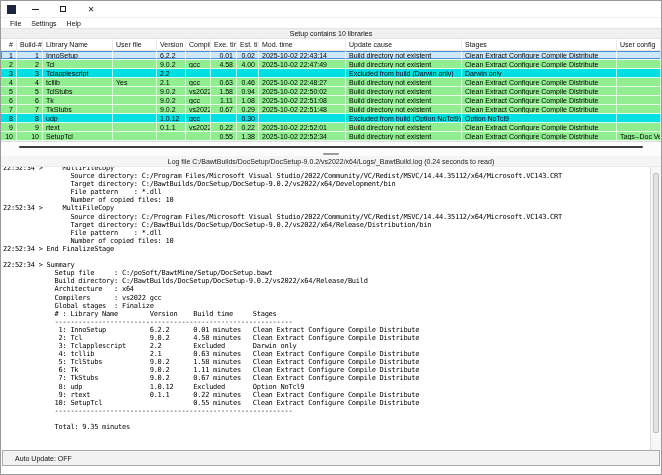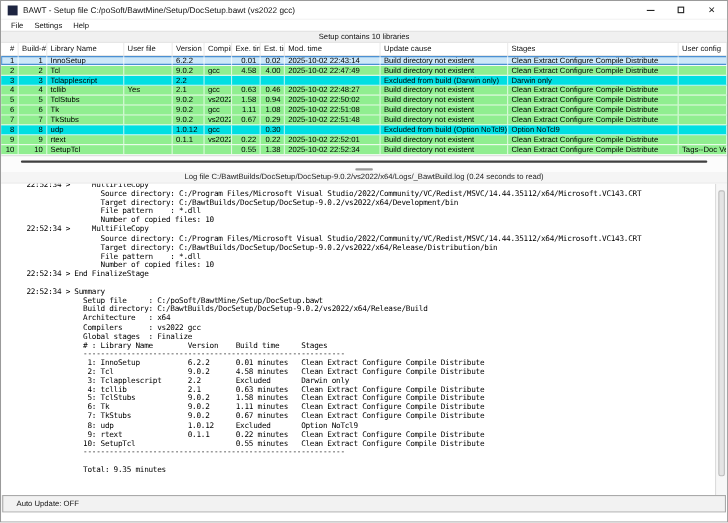--- a/index.html
+++ b/index.html
@@ -32,40 +32,39 @@
   .hthumb { position:absolute; left:18px; right:18px; top:4px; height:2px; background:#3f3f3f; border-radius:2px; }
 
   
   .sash { height:4px; flex:0 0 4px; background:#fcfcfc; position:relative; }
   .sash-grip { position:absolute; left:50%; top:1px; width:16px; height:2px; margin-left:-8px; background:#9a9a9a; border-radius:1px; }
 
   
   .loglabel { height:11px; flex:0 0 11px; background:#f5f5f5; display:flex; align-items:center; justify-content:center; font-size:7px; color:#222; border-bottom:1px solid #e9e9e9; }
 
   
-  .logwrap { flex:1 1 auto; position:relative; background:#fff; overflow:hidden;padding-left:21px; }
+  .logwrap { flex:1 1 auto; position:relative; background:#fff; overflow:hidden; }
   .logtext { font-family:"DejaVu Sans Mono",monospace; font-size:7px; line-height:8.1px; color:#000; white-space:pre; margin-top:-3px; padding-left:2px; letter-spacing:-0.25px; }
   .vscroll { position:absolute; top:0; right:0; bottom:0; width:11px; background:#f7f7f7; border-left:1px solid #dcdcdc; }
   .vthumb { position:absolute; left:2px; right:2px; top:2%; height:92%; background:#e4e4e4; border:1px solid #bdbdbd; border-radius:2px; }
 
   
   .statusbar { height:16px; flex:0 0 16px; margin:0 1px; background:#f2f2f2; border:1px solid #aaa; display:flex; align-items:center; padding-left:12px; font-size:7px; color:#111; }
   .bottom-pad { height:8px; flex:0 0 8px; background:#fff; }
 
   .max-glyph { width:6px; height:6px; border:1px solid #222; display:inline-block; }
   .min-glyph { width:7px; height:1px; background:#222; display:inline-block; }
 </style>
 </head>
 <body>
 
 <div class="window">
 
   <div class="titlebar">
     <div class="app-icon"></div>
-    <div class="title-text">BAWT - Setup file C:/poSoft/BawtMine/Setup/DocSetup.bawt (vs2022 gcc)</div>
     <div class="win-btns">
       <div class="win-btn">
           <span class="min-glyph"></span>
         </div>
       <div class="win-btn">
           <span class="max-glyph"></span>
         </div>
       <div class="win-btn">
           <span>✕</span>
         </div>

